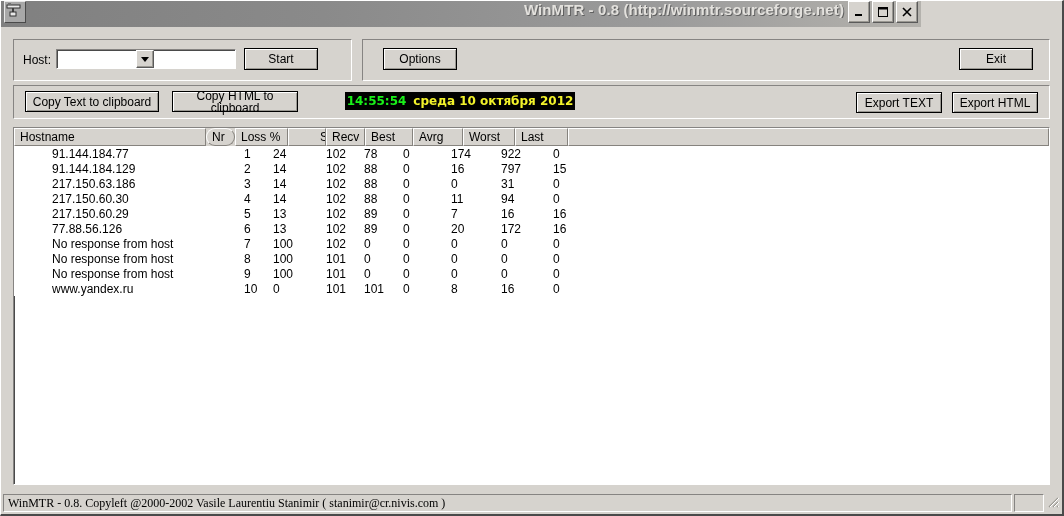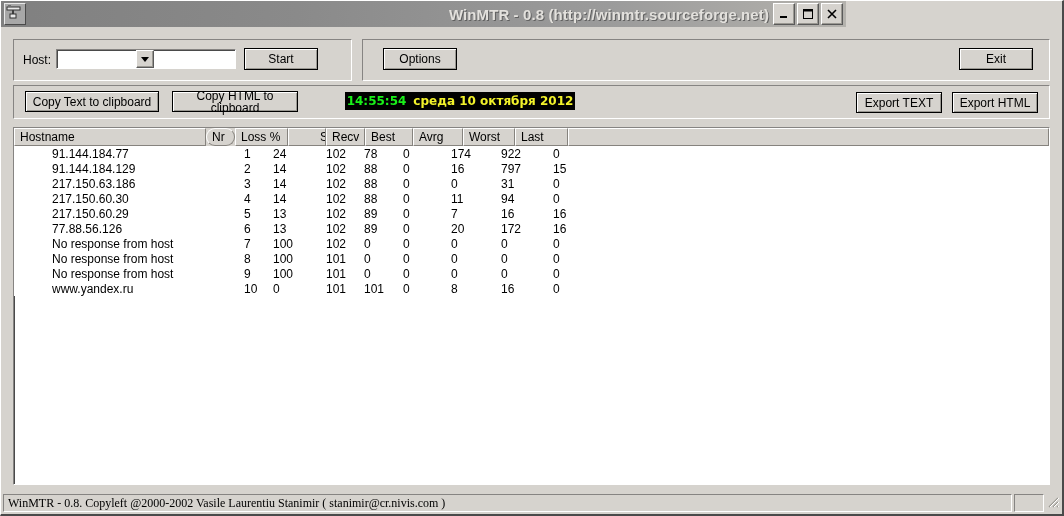--- a/index.html
+++ b/index.html
@@ -21,25 +21,25 @@
     border-left: 1px solid #ffffff;
     border-top: 1px solid #ffffff;
     border-right: 2px solid #4a4a4a;
     border-bottom: 2px solid #4a4a4a;
   }
 
   
   #titlebar {
     position: absolute;
     left: 0; top: 0;
-    width: 845px;
+    width: 920px;
     height: 26px;
     background: linear-gradient(to right, #808080 0%, #8a8a8a 35%, #9b9b9b 72%, #b4b2ad 100%);
     display: flex;
-    align-items: center;
+    align-items: flex-start;
   }
   #app-icon {
     width: 20px; height: 20px;
     margin-left: 3px;
     flex: 0 0 auto;
     background: #a8a8a8;
     border-left: 1px solid #e8e8e8;
     border-top: 1px solid #e8e8e8;
     border-right: 1px solid #4a4a4a;
     border-bottom: 1px solid #4a4a4a;

